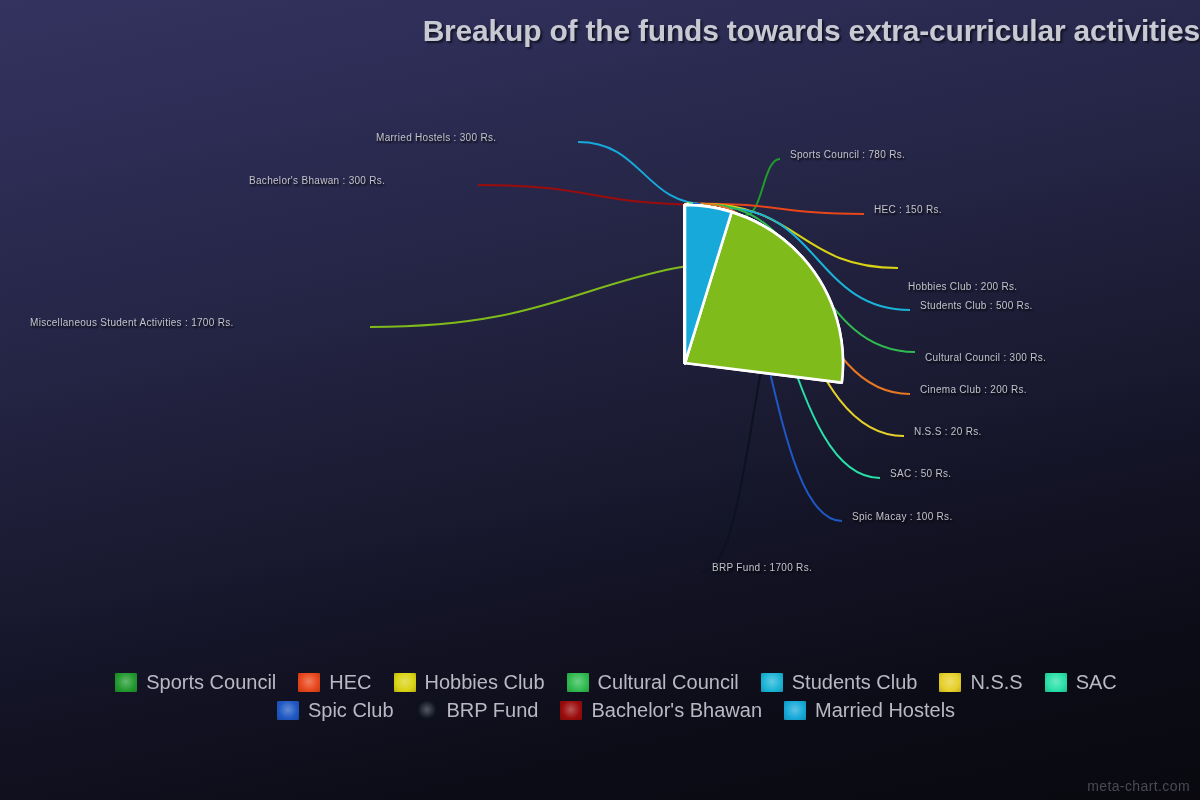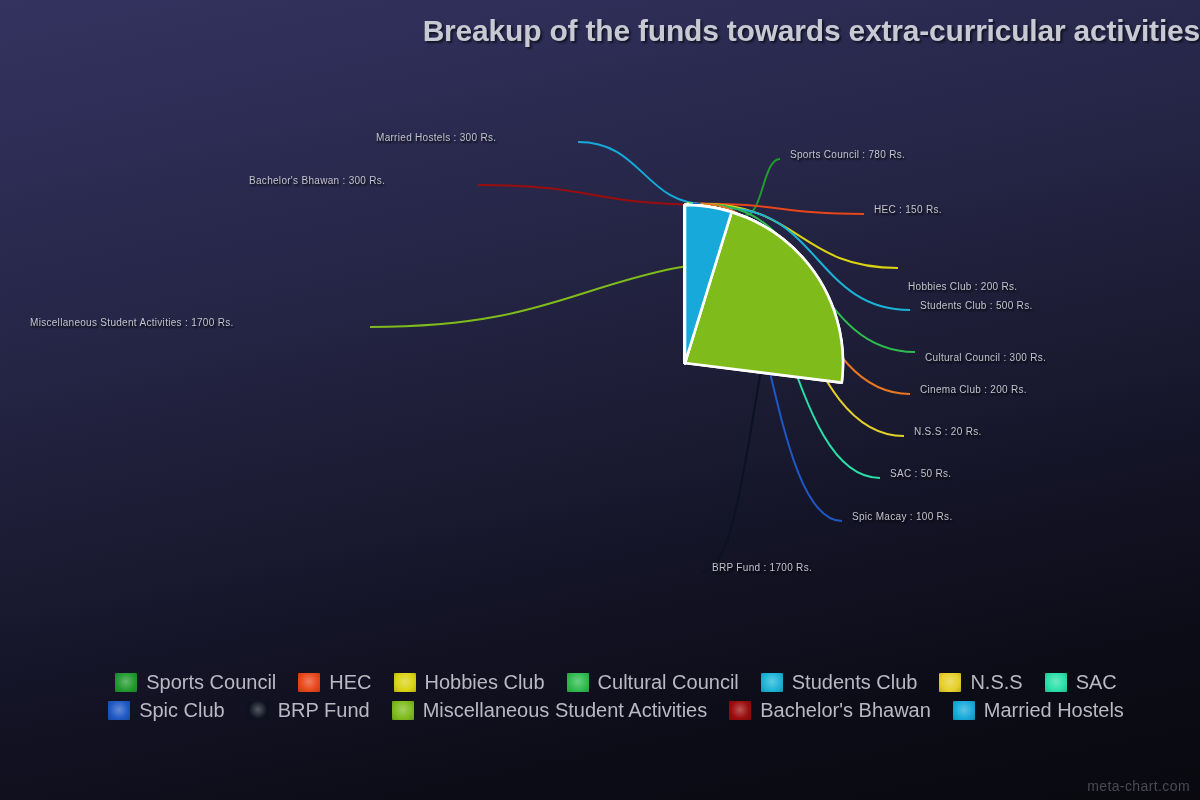--- a/index.html
+++ b/index.html
@@ -187,24 +187,20 @@
       </div>
       <div class="legend-item">
         <span class="legend-swatch" style="background: radial-gradient(circle at 50% 45%, rgb(98, 138, 214) 0%, rgb(31, 88, 196) 60%, rgb(25, 72, 161) 100%);"></span>
         <span class="legend-label">Spic Club</span>
       </div>
       <div class="legend-item">
         <span class="legend-swatch" style="background: radial-gradient(circle at 50% 45%, rgb(86, 89, 99) 0%, rgb(13, 18, 32) 60%, rgb(11, 15, 26) 100%);"></span>
         <span class="legend-label">BRP Fund</span>
       </div>
       <div class="legend-item">
-        <span class="legend-swatch" style="background: radial-gradient(circle at 50% 45%, rgb(165, 207, 95) 0%, rgb(127, 187, 27) 60%, rgb(104, 153, 22) 100%);"></span>
-        <span class="legend-label">Miscellaneous Student Activities</span>
-      </div>
-      <div class="legend-item">
         <span class="legend-swatch" style="background: radial-gradient(circle at 50% 45%, rgb(185, 85, 85) 0%, rgb(155, 12, 12) 60%, rgb(127, 10, 10) 100%);"></span>
         <span class="legend-label">Bachelor's Bhawan</span>
       </div>
       <div class="legend-item">
         <span class="legend-swatch" style="background: radial-gradient(circle at 50% 45%, rgb(92, 195, 228) 0%, rgb(22, 169, 217) 60%, rgb(18, 139, 178) 100%);"></span>
         <span class="legend-label">Married Hostels</span>
       </div>
     </div>
 
   <div id="watermark">meta-chart.com</div>

